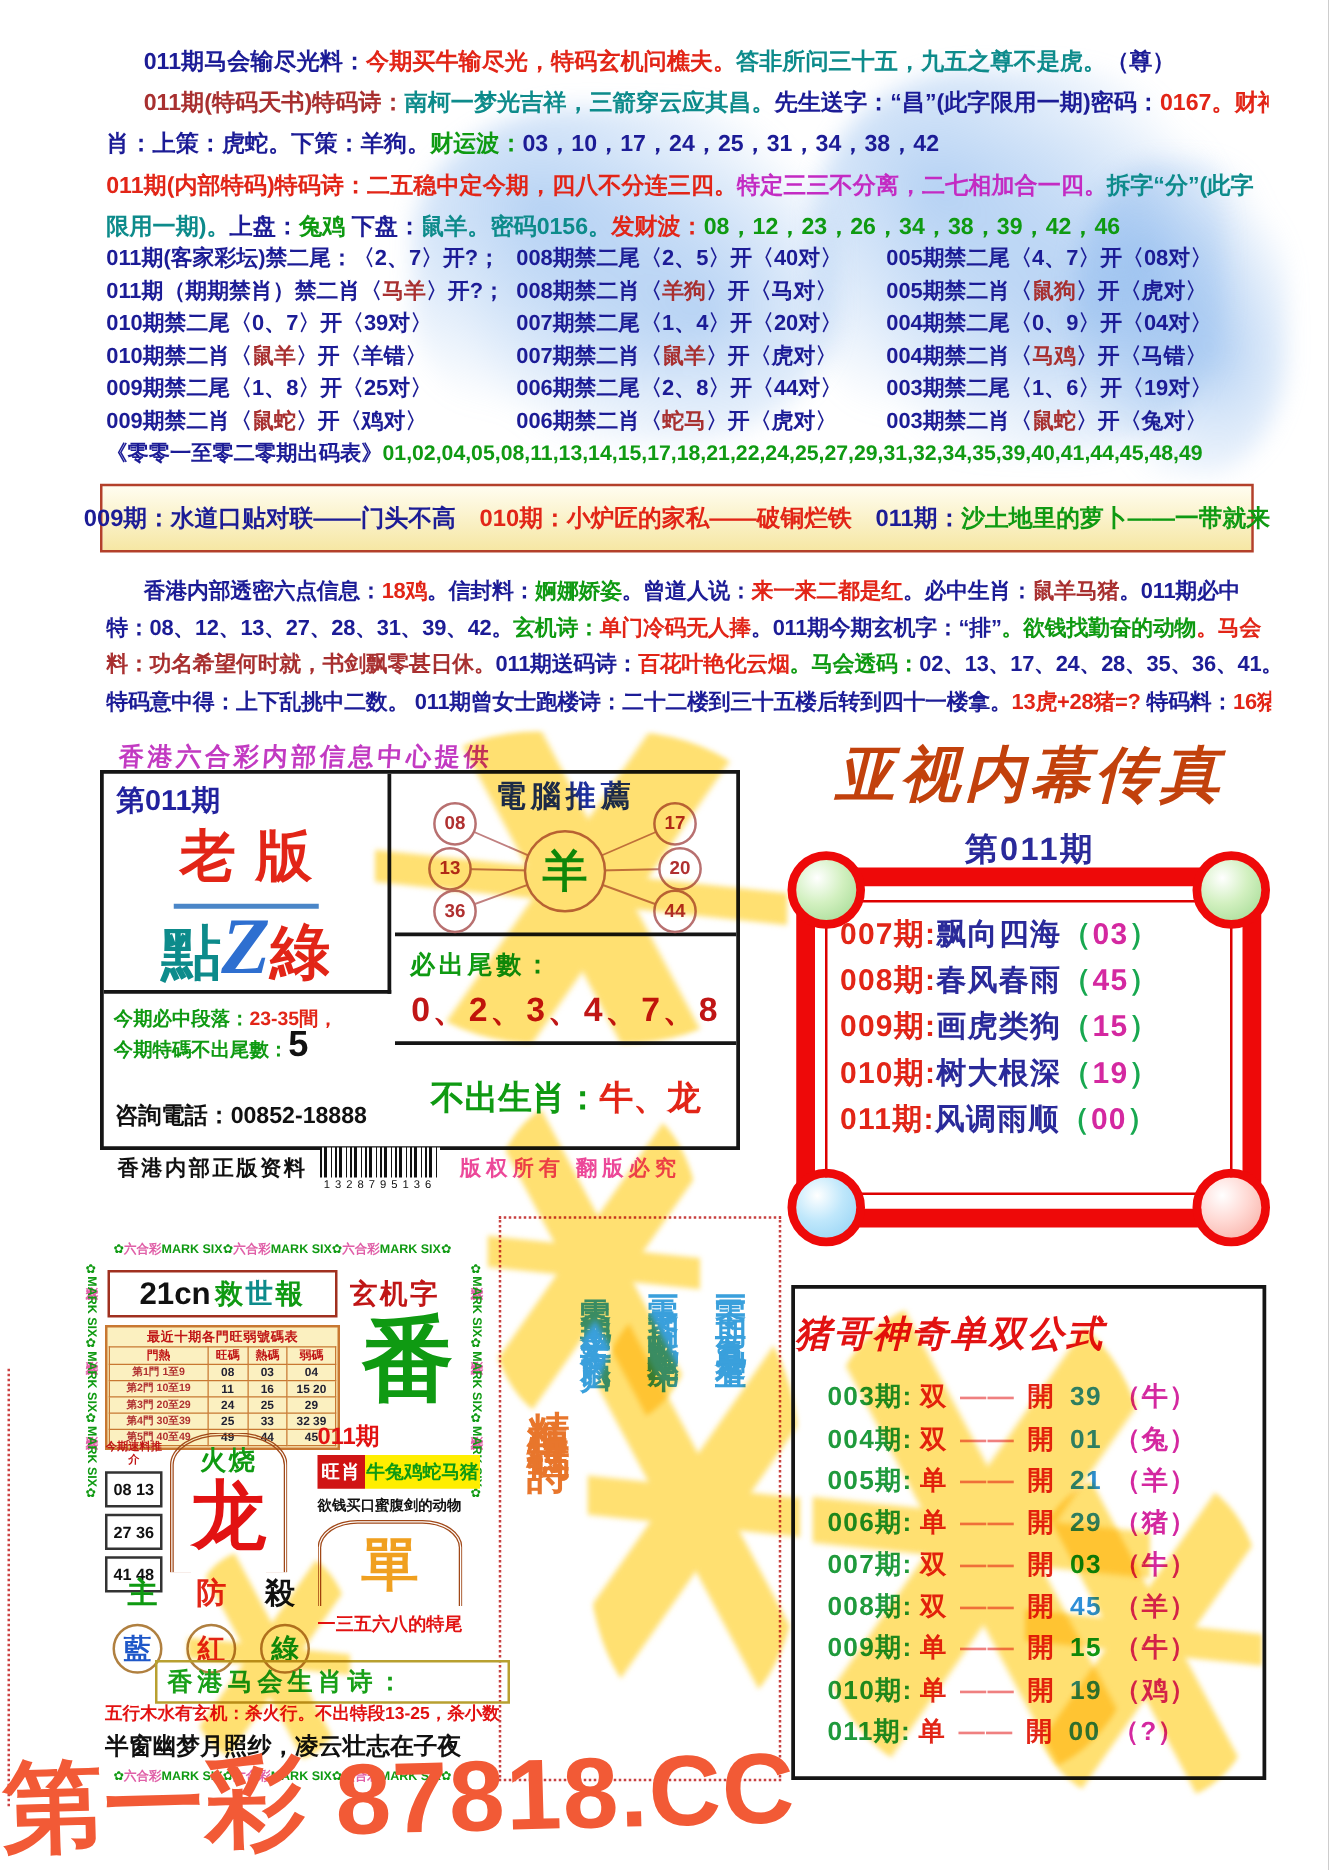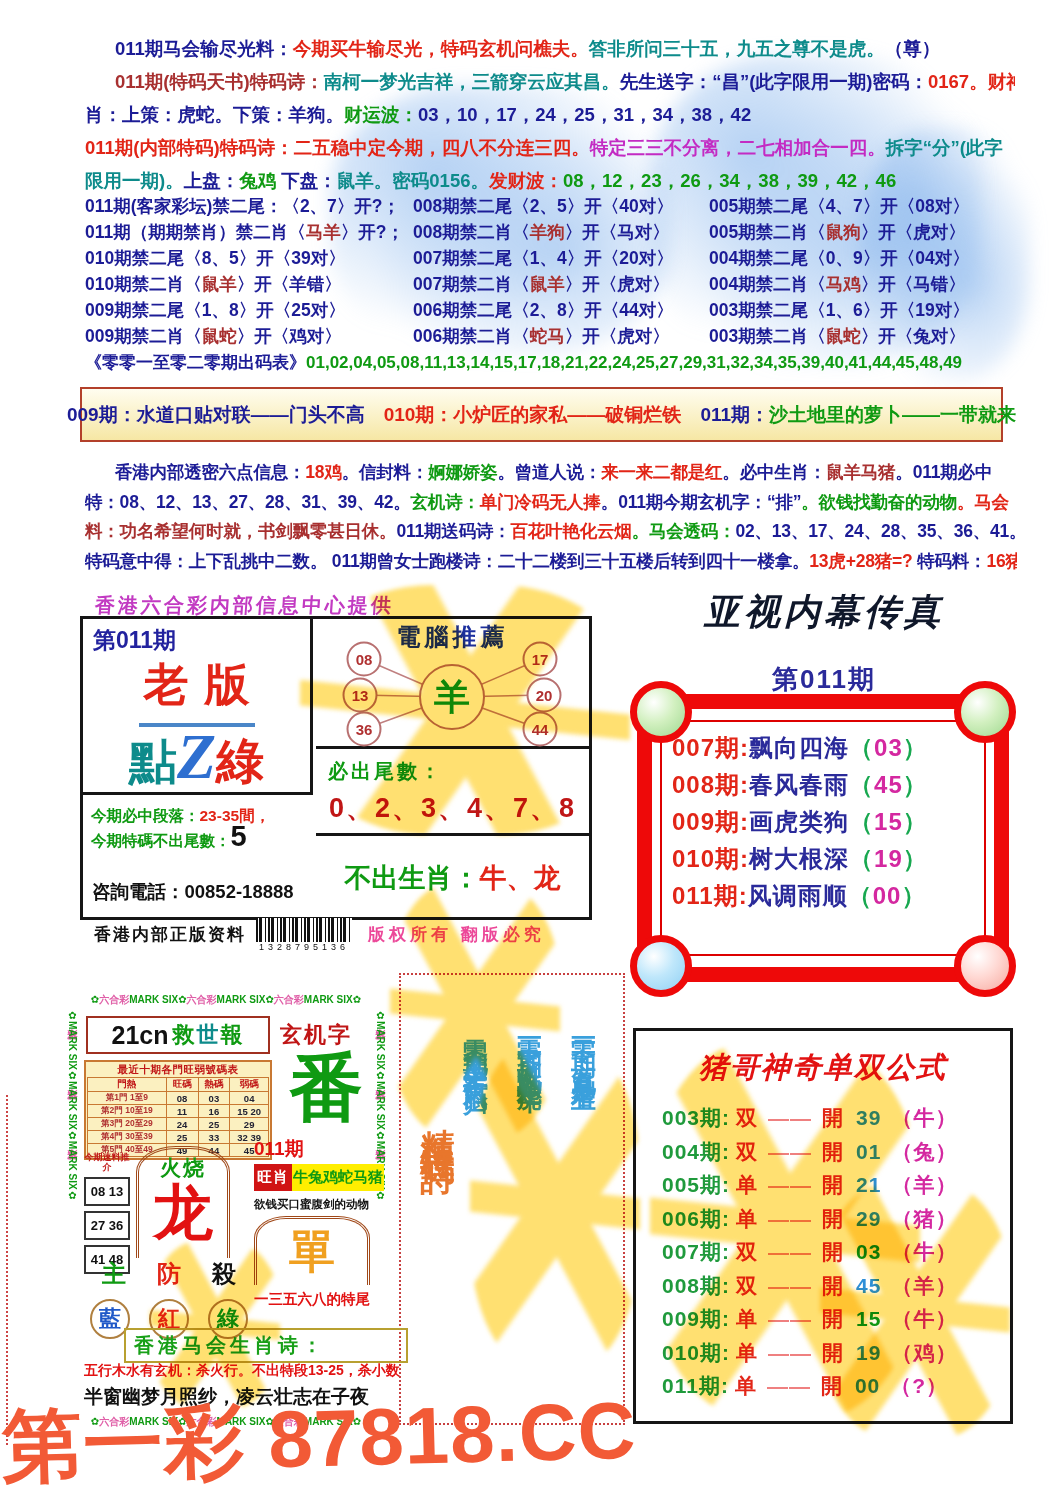--- a/index.html
+++ b/index.html
@@ -77,42 +77,42 @@
               justify-content:center;font-size:27px;font-weight:bold;white-space:nowrap;text-align:right;}
   .card-footer{position:absolute;left:80px;top:918px;width:512px;display:flex;align-items:flex-start;z-index:1;}
   .cf-left{font-size:17px;font-weight:bold;letter-spacing:2px;margin:5px 10px 0 14px;color:#111;}
   .barcode{width:96px;}
   .barcode-bars{height:24px;background:repeating-linear-gradient(90deg,#111 0 2px,#fff 2px 3px,
                #111 3px 6px,#fff 6px 9px,#111 9px 10px,#fff 10px 12px);}
   .barcode-digits{font-size:9px;letter-spacing:4px;text-align:center;color:#111;}
   .cf-right{font-size:17px;font-weight:bold;letter-spacing:4px;margin:5px 0 0 16px;color:#ec4899;}
 
   
-  .atv-title{position:absolute;left:635px;top:588px;width:378px;text-align:center;font-size:36px;
-             font-weight:bold;font-style:italic;color:#0f172a;letter-spacing:4px;z-index:1;
+  .atv-title{position:absolute;left:635px;top:588px;width:378px;text-align:center;font-size:48px;
+             font-weight:bold;font-style:italic;color:#c2410c;letter-spacing:4px;z-index:1;
              font-family:"Liberation Serif","DejaVu Serif",serif;white-space:nowrap;}
   .atv-issue{position:absolute;left:635px;top:662px;width:378px;text-align:center;font-size:26px;
              font-weight:bold;color:#2a2a9a;letter-spacing:2px;z-index:1;}
   .red-frame{position:absolute;left:637px;top:694px;width:372px;height:288px;border:15px solid #ee0909;
              border-radius:26px;z-index:1;box-sizing:border-box;}
   .ball{position:absolute;width:62px;height:62px;border-radius:50%;border:7px solid #ee0909;
         box-sizing:border-box;z-index:3;}
   .ball-tl{left:-22px;top:-28px;background:radial-gradient(circle at 35% 30%,#fff,#d2f0c0 45%,#9ed88e);}
   .ball-tr{right:-22px;top:-28px;background:radial-gradient(circle at 35% 30%,#fff,#d2f0c0 45%,#9ed88e);}
   .ball-bl{left:-22px;bottom:-30px;background:radial-gradient(circle at 35% 30%,#fff,#bfe7fb 45%,#8fd0f4);}
   .ball-br{right:-22px;bottom:-30px;background:radial-gradient(circle at 35% 30%,#fff,#ffd9d4 45%,#f7a89e);}
   .frame-inner{position:absolute;left:8px;right:8px;top:11px;bottom:11px;background:#fff;
                border:2px solid #dd0000;padding:7px 2px 0 10px;overflow:hidden;}
   .atv-row{font-size:24px;font-weight:bold;line-height:37px;white-space:nowrap;letter-spacing:1px;}
   .ar-issue{color:#e22517}.ar-text{color:#2a2a9a}.ar-paren{color:#18a850}.ar-num{color:#d428a0}
 
   
   .pig-box{position:absolute;left:633px;top:1028px;width:380px;height:396px;border:3px solid #151515;
            z-index:1;background:#fff;box-sizing:border-box;overflow:hidden;}
-  .pig-title{margin-top:17px;text-align:center;font-size:29px;font-weight:bold;font-style:italic;
+  .pig-title{margin-top:17px;font-size:29px;font-weight:bold;font-style:italic;
              color:#e21212;letter-spacing:2px;white-space:nowrap;}
   .pig-rows{margin-top:13px;padding-left:26px;}
   .pig-row{font-size:21px;font-weight:bold;line-height:33.5px;letter-spacing:1px;white-space:nowrap;}
   .pr-issue{color:#1f9a3c}.pr-sd{color:#e22517;margin-left:6px}.pr-dash{color:#ef8080;margin:0 10px}
   .pr-kai{color:#e22517}.pr-num{margin-left:12px}.pr-zod{color:#d428a0;margin-left:10px}
 
   
   .poem-box{position:absolute;left:399px;top:973px;width:226px;height:452px;border:2px dotted #c84040;
             z-index:1;box-sizing:border-box;background:#fff;}
   .poem-line{position:absolute;top:44px;writing-mode:vertical-rl;font-size:25px;font-weight:bold;
@@ -196,21 +196,21 @@
       <div class="seg-line"><span class="c-maroon">011期(特码天书)特码诗：</span><span class="c-teal">南柯一梦光吉祥，三箭穿云应其昌。</span><span class="c-navy">先生送字：“昌”(此字限用一期)密码：</span><span class="c-red">0167</span><span class="c-red">。财神生</span></div>
       <div class="seg-line"><span class="c-navy">肖：上策：虎蛇。下策：羊狗。</span><span class="c-green">财运波：</span><span class="c-navy">03，10，17，24，25，31，34，38，42</span></div>
       <div class="seg-line"><span class="c-red">011期(内部特码)特码诗：</span><span class="c-red">二五稳中定今期，四八不分连三四。</span><span class="c-magenta">特定三三不分离，二七相加合一四。</span><span class="c-teal">拆字“分”(此字</span></div>
       <div class="seg-line"><span class="c-teal">限用一期)。</span><span class="c-navy">上盘：</span><span class="c-green">兔鸡 </span><span class="c-navy">下盘：</span><span class="c-teal">鼠羊</span><span class="c-teal">。密码0156。</span><span class="c-red">发财波：</span><span class="c-green">08，12，23，26，34，38，39，42，46</span></div>
     </div>
 
   <div class="ban-grid">
     <div class="ban-col">
         <div class="seg-line"><span class="c-navy">011期(客家彩坛)禁二尾：〈2、7〉开?；</span></div>
         <div class="seg-line"><span class="c-navy">011期（期期禁肖）禁二肖〈</span><span class="c-maroon">马羊</span><span class="c-navy">〉开?；</span></div>
-        <div class="seg-line"><span class="c-navy">010期禁二尾〈8、5〉开〈39对〉</span></div>
+        <div class="seg-line"><span class="c-navy">010期禁二尾〈0、7〉开〈39对〉</span></div>
         <div class="seg-line"><span class="c-navy">010期禁二肖〈</span><span class="c-maroon">鼠羊</span><span class="c-navy">〉开〈羊错〉</span></div>
         <div class="seg-line"><span class="c-navy">009期禁二尾〈1、8〉开〈25对〉</span></div>
         <div class="seg-line"><span class="c-navy">009期禁二肖〈</span><span class="c-maroon">鼠蛇</span><span class="c-navy">〉开〈鸡对〉</span></div>
       </div>
     <div class="ban-col">
         <div class="seg-line"><span class="c-navy">008期禁二尾〈2、5〉开〈40对〉</span></div>
         <div class="seg-line"><span class="c-navy">008期禁二肖〈</span><span class="c-maroon">羊狗</span><span class="c-navy">〉开〈马对〉</span></div>
         <div class="seg-line"><span class="c-navy">007期禁二尾〈1、4〉开〈20对〉</span></div>
         <div class="seg-line"><span class="c-navy">007期禁二肖〈</span><span class="c-maroon">鼠羊</span><span class="c-navy">〉开〈虎对〉</span></div>
         <div class="seg-line"><span class="c-navy">006期禁二尾〈2、8〉开〈44对〉</span></div>

